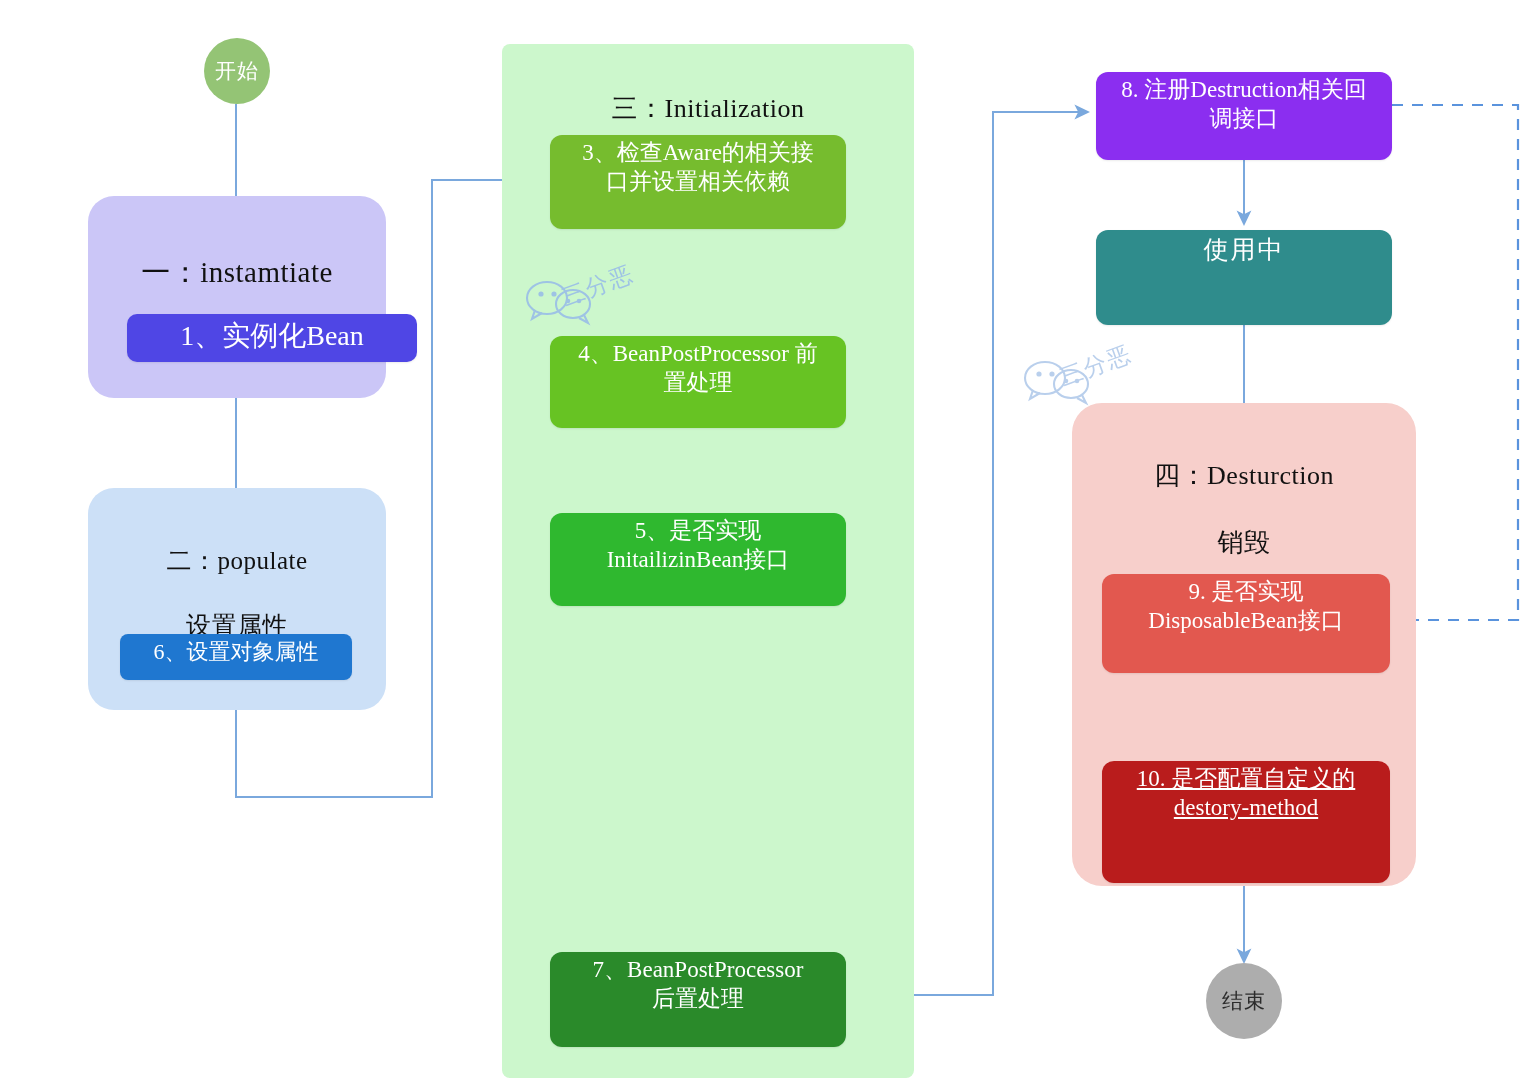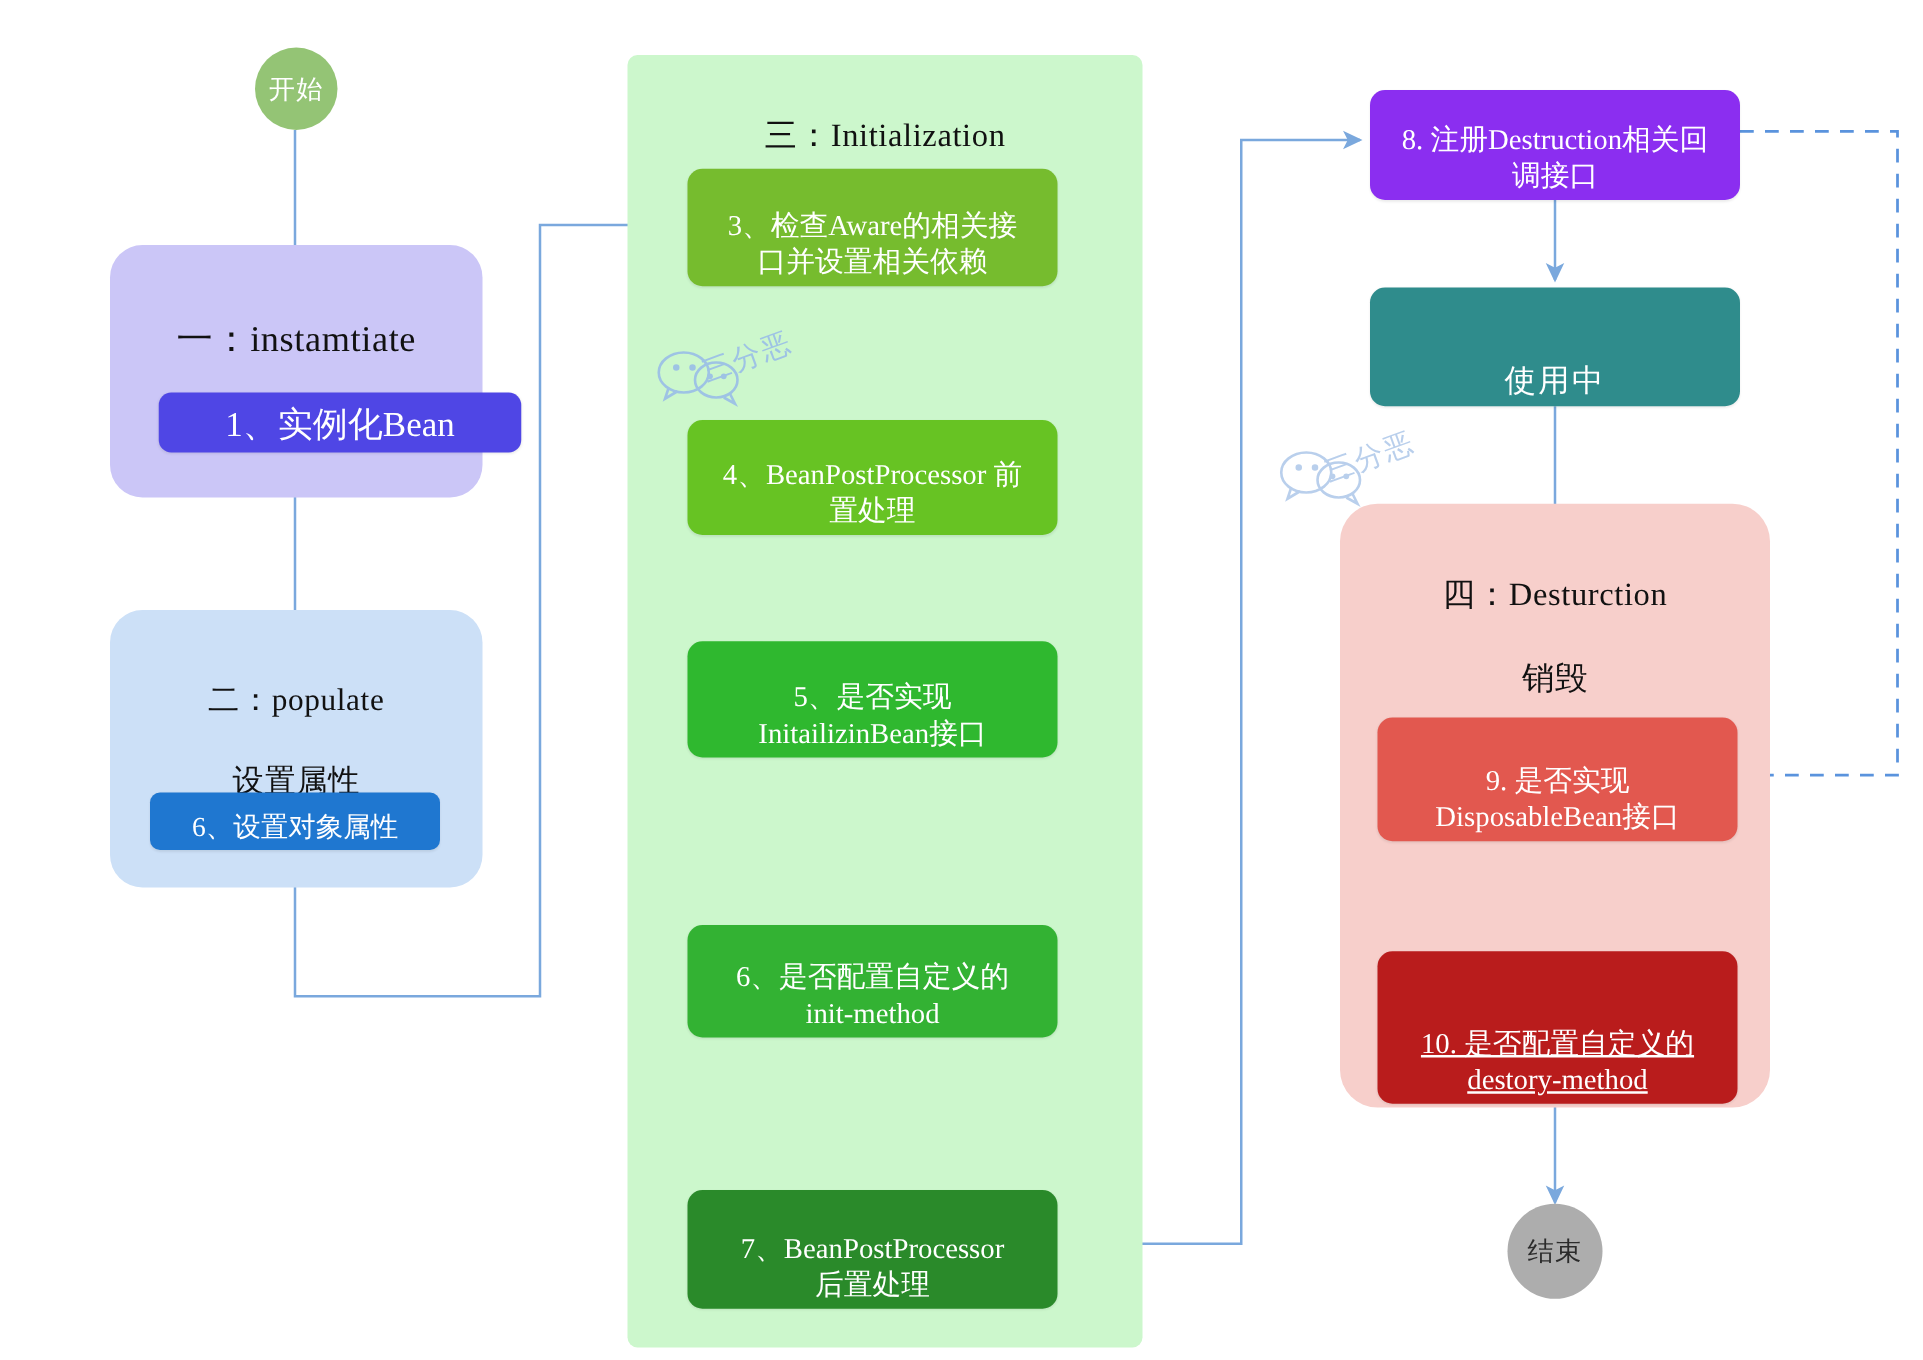--- a/index.html
+++ b/index.html
@@ -33,21 +33,21 @@
     font-family:"Liberation Serif","DejaVu Serif",serif;
     line-height:1.30;
     letter-spacing:0.5px;
     white-space:pre-line;
   }
   .node{
     position:absolute;
     box-sizing:border-box;
     border-radius:12px;
     display:flex;
-    align-items:flex-end;
+    align-items:flex-start;
     justify-content:center;
     text-align:center;
     color:#ffffff;
     line-height:1.26;
     padding:4px 10px;
     white-space:pre-line;
     font-family:"Liberation Serif","DejaVu Serif",serif;
     box-shadow:0 1px 2px rgba(0,0,0,0.08);
   }
   .terminal{
@@ -158,24 +158,20 @@
     <div class="node" style="left:48px;top:292px;width:296px;height:92px;background:#67c323;font-size:23px;">
       <span>4、BeanPostProcessor 前
 置处理</span>
     </div>
 
     <div class="node" style="left:48px;top:469px;width:296px;height:93px;background:#2fb82f;font-size:23px;">
       <span>5、是否实现
 InitailizinBean接口</span>
     </div>
 
-    <div class="node" style="left:48px;top:696px;width:296px;height:90px;background:#33b233;font-size:23px;">
-      <span>6、是否配置自定义的
-init-method</span>
-    </div>
 
     <div class="node" style="left:48px;top:908px;width:296px;height:95px;background:#2a8a2a;font-size:23px;">
       <span>7、BeanPostProcessor
 后置处理</span>
     </div>
   </div>
 
   <div class="group" style="left:1072px;top:403px;width:344px;height:483px;background:#f7cfcb;border-radius:30px;">
     <div class="group-title" style="top:22px;font-size:26px;">
       <div>四：Desturction</div>

